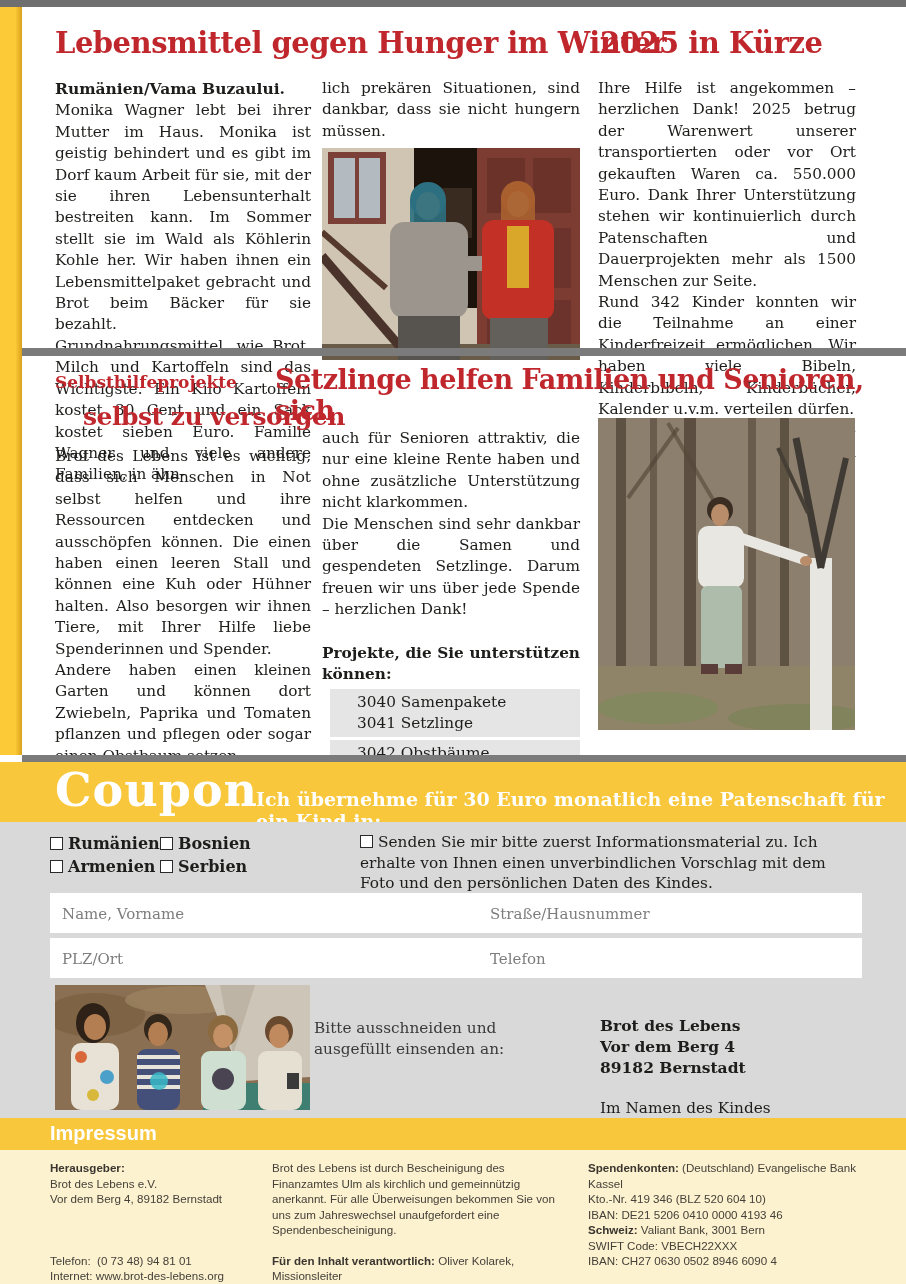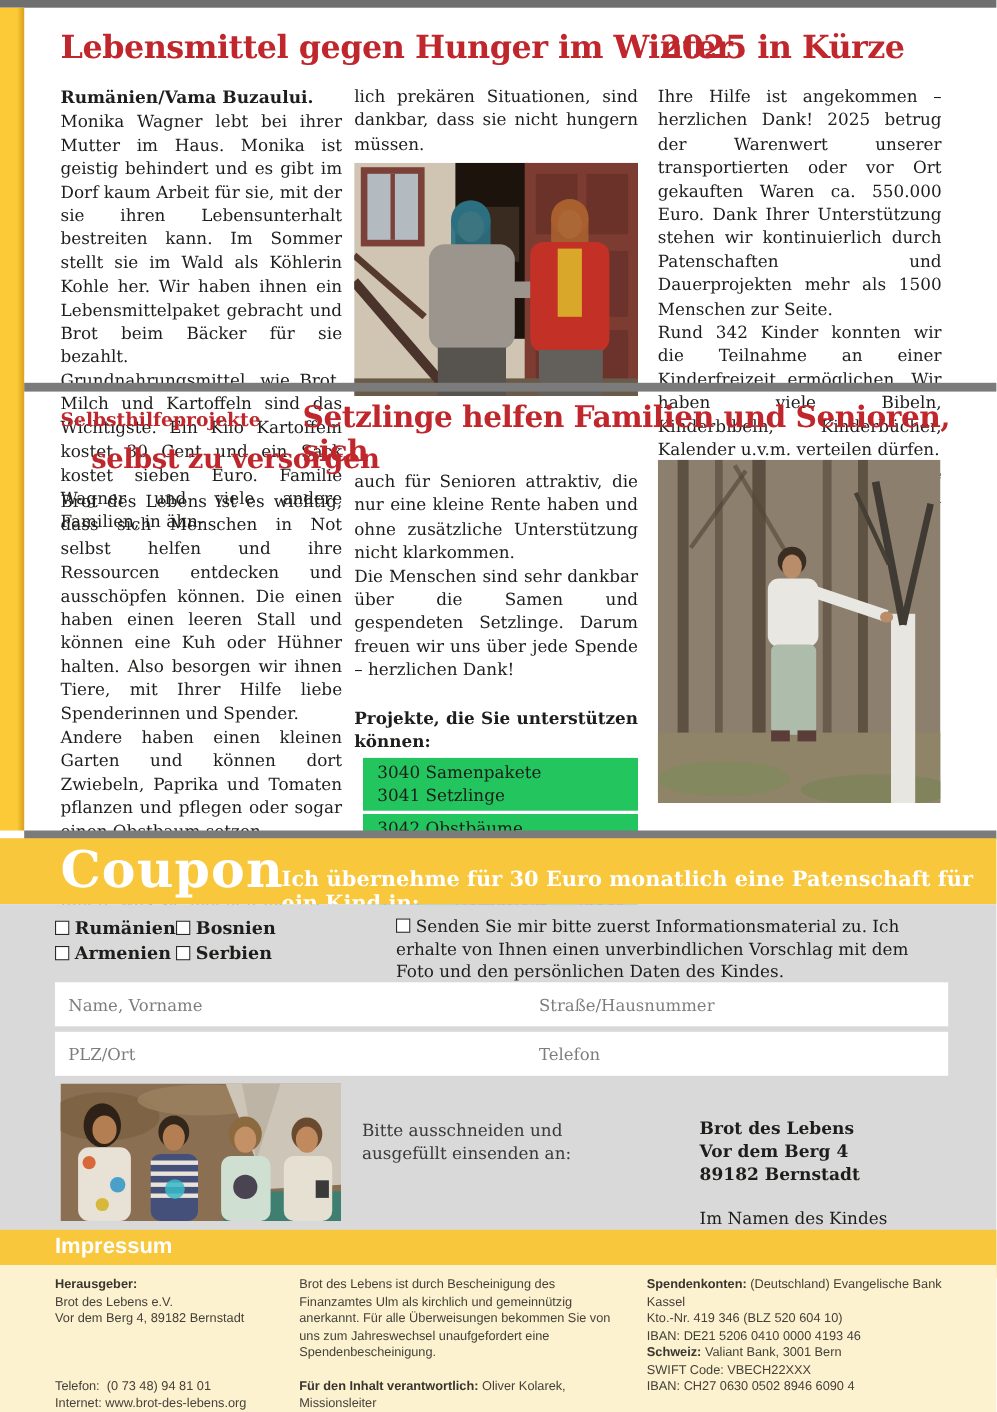--- a/index.html
+++ b/index.html
@@ -23,21 +23,21 @@
   
   .copy { font-size:15.3px; line-height:21.4px; text-align:justify; }
   .copy p { margin:0; }
   .lead { font-weight:bold; font-size:15.5px; margin-bottom:1px; }
 
   
   .photo { display:block; }
 
   
   .proj-label { font-size:15.3px; margin-bottom:4px;font-weight:bold; }
-  .proj-group { background:#22c55e; padding:3px 1px; margin-bottom:3px; }
+  .proj-group { background:#e5e5e5; padding:3px 15px; margin-bottom:3px; }
   .proj-group div { font-size:15.3px; line-height:21px; padding:0 10px 0 12px; }
 
   
   .coupon-band { top:762px; left:0; width:906px; height:60px; background:#f8c73c; }
   .coupon-title { position:absolute; left:55px; top:1px; color:#ffffff; font-weight:bold;
     font-size:46px; letter-spacing:1px; }
   .coupon-sub { position:absolute; left:256px; top:26px; color:#ffffff; font-weight:bold; font-size:19px; }
   .coupon-body { top:822px; left:0; width:906px; height:334px; background:#d9d9d9; }
   .cb { display:inline-block; width:13px; height:13px; background:#ffffff;
     border:1.6px solid #2a2a2a; vertical-align:-1px; margin-right:5px; }
@@ -236,26 +236,26 @@
     <ellipse cx="168" cy="51" rx="10" ry="12" fill="#c49066"></ellipse>
     <rect x="146" y="66" width="45" height="59" rx="9" fill="#cfe0d2"></rect>
     <circle cx="168" cy="94" r="11" fill="#4a4452"></circle>
 
     <ellipse cx="224" cy="46" rx="14" ry="15" fill="#6a4a2e"></ellipse>
     <ellipse cx="224" cy="51" rx="10" ry="12" fill="#c08a5e"></ellipse>
     <rect x="203" y="66" width="44" height="59" rx="9" fill="#e5e0d2"></rect>
     <rect x="232" y="88" width="12" height="16" fill="#3a3a3a"></rect>
   </svg>
 
-  <div class="abs send-note" style="left:329px; top:196px;">
+  <div class="abs send-note" style="left:314px; top:196px;">
     <div>Bitte ausschneiden und</div>
     <div>ausgefüllt einsenden an:</div>
   </div>
 
-  <div class="abs addr" style="left:636px; top:193px;">
+  <div class="abs addr" style="left:600px; top:193px;">
     <b>Brot des Lebens</b>
     <b>Vor dem Berg 4</b>
     <b>89182 Bernstadt</b>
     <div class="thanks">
       <div>Im Namen des Kindes</div>
       <div class="pre">sagen wir ein herzliches  Dankeschön!</div>
     </div>
   </div>
 </div>
 

